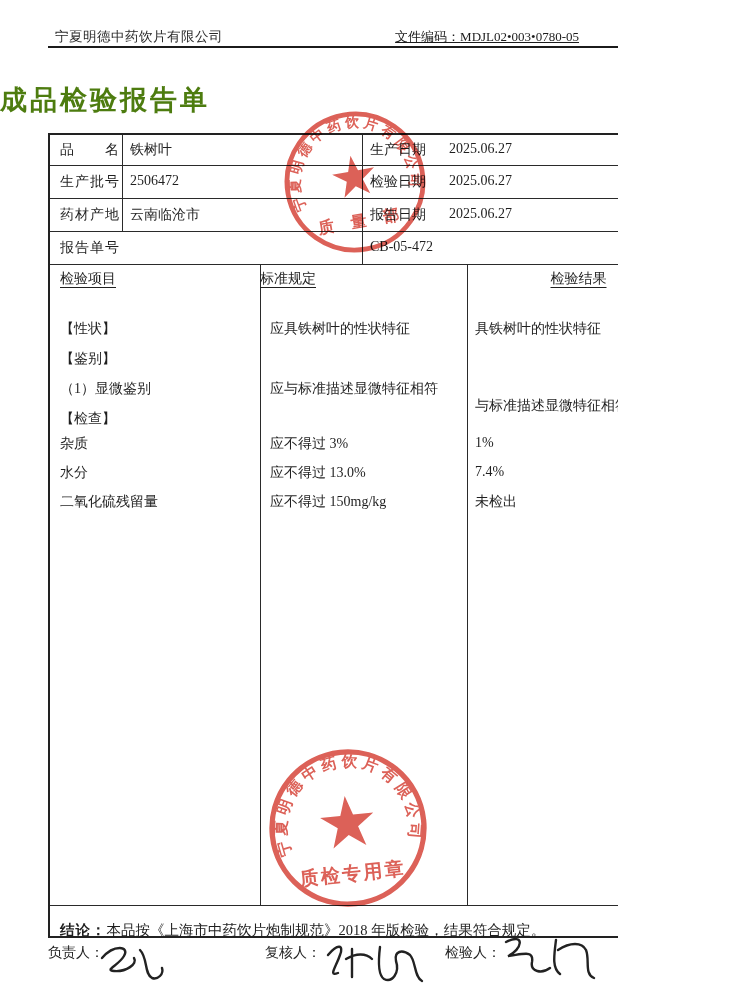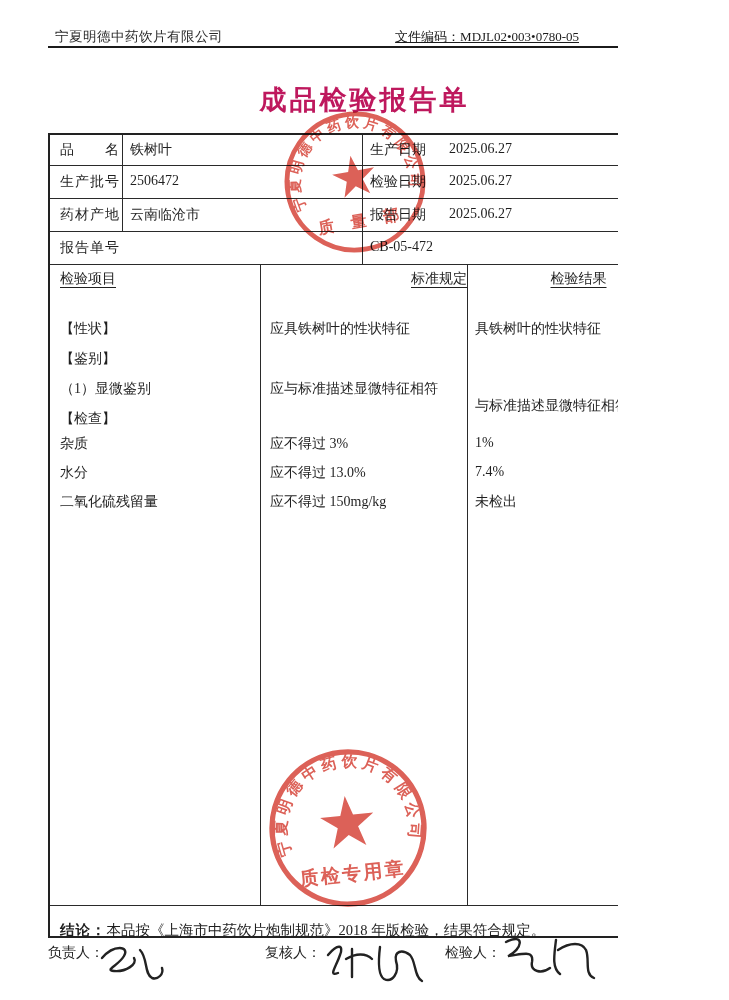--- a/index.html
+++ b/index.html
@@ -21,37 +21,37 @@
     position: absolute; right: 39px; top: 28px;
     font-size: 13px; color: #1c1c1c; text-decoration: underline;
   }
   .hdr-rule {
     position: absolute; left: 48px; top: 46px;
     width: 642px; height: 2px; background: #1b1b1b;
   }
   
   .title {
     position: absolute; left: 0; top: 82px; width: 729px;
-    text-align: center; font-family: "Liberation Sans", "DejaVu Sans", sans-serif;
-    font-size: 27px; font-weight: 700; letter-spacing: 3px; color: #be185d;
+    font-family: "Liberation Sans", "DejaVu Sans", sans-serif;
+    font-size: 27px; font-weight: 700; letter-spacing: 3px; color: #4d7c0f;
   }
   
   .report-table {
     position: absolute; left: 48px; top: 133px;
     width: 642px; height: 805px;
     border: 2px solid #222;
     font-size: 14px;
   }
   .hline { position: absolute; left: 0; width: 100%; height: 1px; background: #2a2a2a; }
   .vline { position: absolute; top: 0; width: 1px; background: #2a2a2a; }
   .cell-text { position: absolute; white-space: nowrap; }
   .lbl { letter-spacing: 1px; }
   .u { text-decoration: underline; text-underline-offset: 4px; }
   .col-hdr { font-size: 14px; }
-  .center-mid { position: absolute; left: 210px; width: 207px; text-align: right; }
+  .center-mid { position: absolute; left: 210px; width: 207px; text-align: left; }
   .center-right { position: absolute; left: 417px; width: 223px; text-align: center; }
   
   .conclusion { position: absolute; left: 10px; top: 778px; font-size: 14.5px; white-space: nowrap; margin-top: 8px; }
   .conclusion b { letter-spacing: 1px; }
   .signers { position: absolute; left: 0; top: 944px; width: 729px; font-size: 14px; }
   .signer-lbl { position: absolute; white-space: nowrap; }
   
   .stamp { position: absolute; opacity: .85; mix-blend-mode: multiply; }
   .stamp-top { left: 270px; top: 97px; width: 170px; height: 170px; transform: rotate(-10deg); }
   .stamp-bottom { left: 253px; top: 733px; width: 190px; height: 190px; transform: rotate(-6deg); }

